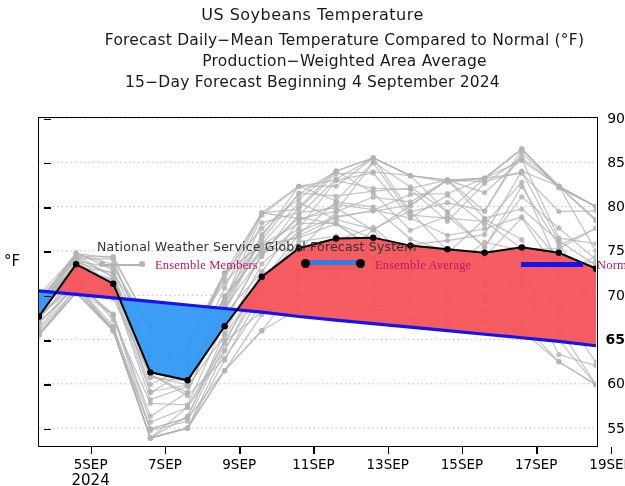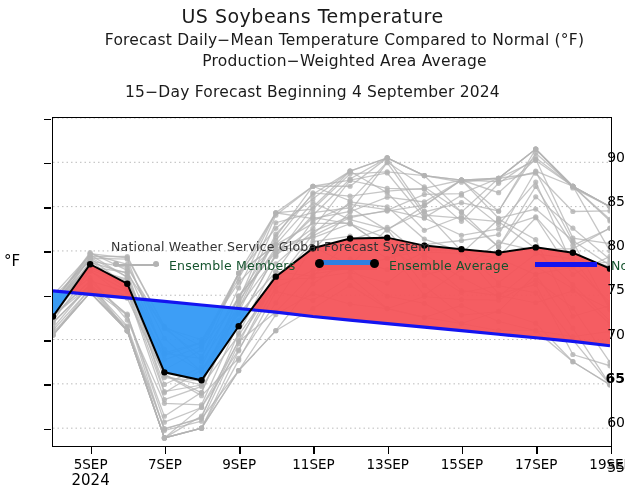--- a/index.html
+++ b/index.html
@@ -1,44 +1,44 @@
 <!DOCTYPE html>
 <html><head>
 <meta charset="utf-8">
 <style>
   html,body{margin:0;padding:0;background:#ffffff;}
   body{width:625px;height:486px;overflow:hidden;
        font-family:"DejaVu Sans","Liberation Sans",sans-serif;color:#000;}
   #root{position:relative;width:625px;height:486px;}
 
   .ttl{position:absolute;left:0;width:625px;text-align:center;color:#1a1a1a;}
-  #title-main{top:5px;font-size:19px;letter-spacing:.5px;}
+  #title-main{top:5px;font-size:16px;letter-spacing:.5px;}
   #title-sub1{top:31px;font-size:15.5px;letter-spacing:.2px;margin-left:32px;}
   #title-sub2{top:52px;font-size:15.5px;letter-spacing:.2px;padding-left:32px;}
-  #title-sub3{top:73px;font-size:15.5px;letter-spacing:.2px;margin-top:10px;}
-
-  #plot-area{position:absolute;left:52px;top:117px;width:560px;height:330px;
+  #title-sub3{top:73px;font-size:15.5px;letter-spacing:.2px;}
+
+  #plot-area{position:absolute;left:38px;top:117px;width:560px;height:330px;
              border:1.5px solid #000;box-sizing:border-box;background:#fff;}
   #chart-svg{position:absolute;left:0;top:0;}
 
   .ytick-label{position:absolute;right:0;width:44px;text-align:right;
-               font-size:14px;color:#000;transform:translateY(-9px);margin-top:39px;}
+               font-size:14px;color:#000;transform:translateY(-9px);}
   .ytick-mark{position:absolute;left:44px;width:7px;height:1.5px;background:#000;}
   #ylabel{position:absolute;left:4px;top:252px;font-size:15px;color:#000;}
 
   .xtick-mark{position:absolute;top:447px;width:1.5px;height:7px;background:#000;}
   .xtick-label{position:absolute;top:456px;font-size:13.5px;color:#000;
                transform:translateX(-50%);white-space:nowrap;}
   #xyear{position:absolute;top:471px;left:83px;font-size:15px;
          transform:translateX(-50%);}
 
   #legend{position:absolute;left:58px;top:121px;width:546px;height:34px;}
   #legend-title{position:absolute;left:0;top:0;font-size:12.5px;color:#333;letter-spacing:.2px;}
   .lg-row{position:absolute;top:18px;height:16px;}
-  .lg-text{position:absolute;font-size:12.5px;color:#14532d;top:1px;letter-spacing:.2px;}
+  .lg-text{position:absolute;font-size:12.5px;color:#be185d;top:1px;letter-spacing:.2px;font-family:Liberation Serif, serif;}
 
   .em-line{position:absolute;left:0;top:7px;width:46px;height:2px;background:#b3b3b3;}
   .em-dot{position:absolute;top:4px;width:6px;height:6px;border-radius:50%;background:#b3b3b3;}
 
   .ea-bar{position:absolute;top:3px;left:0;width:60px;height:10px;}
   .ea-top{position:absolute;top:0;left:0;width:60px;height:5px;background:#2f7fe0;}
   .ea-bot{position:absolute;top:5px;left:0;width:60px;height:5px;background:#f4545a;}
   .ea-dot{position:absolute;top:2px;width:9px;height:9px;border-radius:50%;background:#000;}
 
   .nm-line{position:absolute;top:5px;left:0;width:62px;height:5px;background:#1414f0;}

